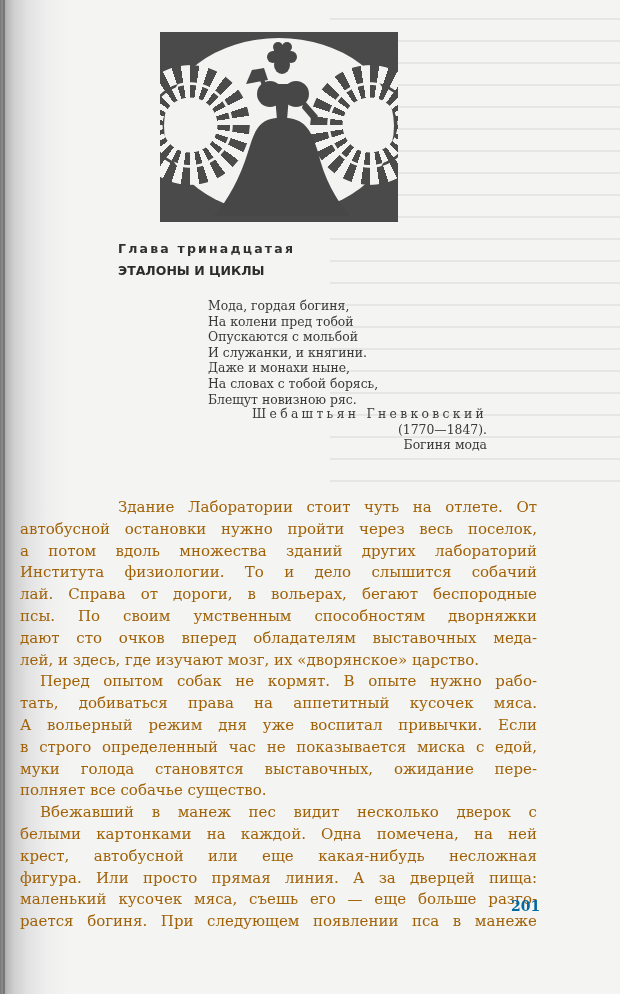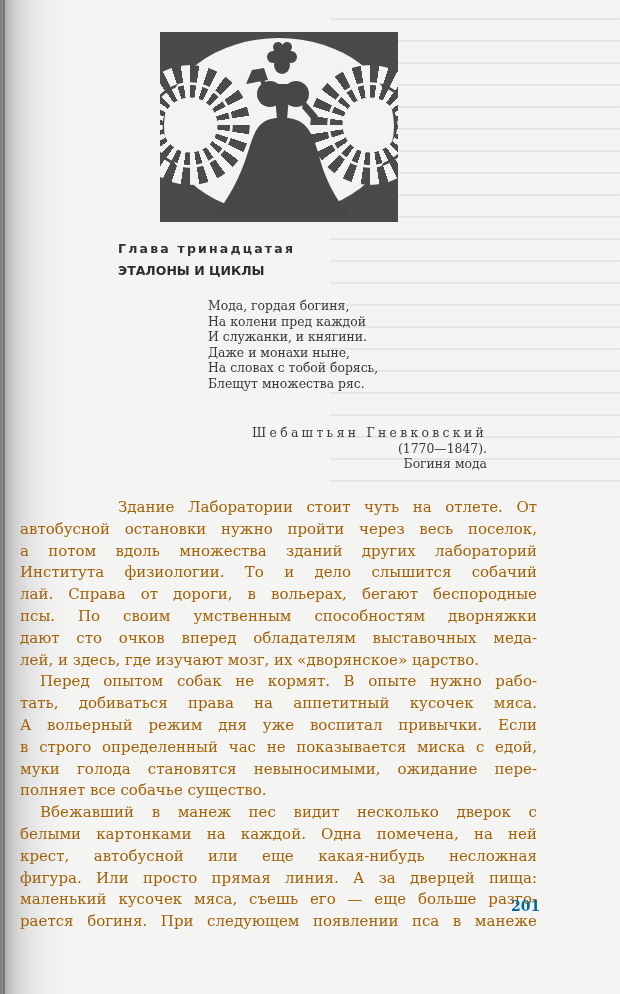--- a/index.html
+++ b/index.html
@@ -43,21 +43,21 @@
     font-family:"DejaVu Sans","Liberation Sans",sans-serif;
     font-weight:bold; font-size:12.5px; letter-spacing:2.2px; color:#303030;
   }
   .chapter-title {
     position:absolute; left:118px; top:263px;
     font-family:"DejaVu Sans","Liberation Sans",sans-serif;
     font-weight:bold; font-size:12.5px; color:#2c2c2c;
   }
   .epigraph { position:absolute; left:208px; top:298px; font-size:12.4px; line-height:15.6px; color:#383838; }
   .epigraph div { white-space:nowrap; }
-  .attrib { position:absolute; right:133px; top:425px; text-align:right; font-size:12.4px; line-height:15.6px; color:#3a3a3a; }
+  .attrib { position:absolute; right:133px; top:406px; text-align:right; font-size:12.4px; line-height:15.6px; color:#3a3a3a; }
   .attrib .author { letter-spacing:3.3px; }
 
   .body-text {
     position:absolute; left:20px; top:497px; width:517px;
     font-size:15px; line-height:21.8px; color:#a16207;
   }
   .body-text p { margin:0; text-align:justify; text-align-last:left; }
   .body-text .line { display:block; white-space:nowrap; text-align:justify; text-align-last:justify; }
   .body-text .line.last { text-align-last:left; }
   .body-text .indent { padding-left:98px; }
@@ -105,25 +105,26 @@
         <path d="M116 86 C98 88 94 100 88 120 C80 146 68 168 54 184 L190 184 C176 168 164 146 158 120 C152 100 146 88 128 86 Z"></path>
       </g>
     </svg>
   </div>
 
   <div class="chapter-label">Глава тринадцатая</div>
   <div class="chapter-title">ЭТАЛОНЫ И ЦИКЛЫ</div>
 
   <div class="epigraph">
     <div>Мода, гордая богиня,</div>
-    <div>На колени пред каждой</div>
+    <div>На колени пред тобой</div>
+    <div>Опускаются с мольбой</div>
     <div>И служанки, и княгини.</div>
     <div>Даже и монахи ныне,</div>
     <div>На словах с тобой борясь,</div>
-    <div>Блещут множества ряс.</div>
+    <div>Блещут новизною ряс.</div>
   </div>
 
   <div class="attrib">
     <div class="author">Шебаштьян Гневковский</div>
     <div>(1770—1847).</div>
     <div>Богиня мода</div>
   </div>
 
   <div class="body-text">
     <p>
@@ -134,21 +135,21 @@
       <span class="line">лай. Справа от дороги, в вольерах, бегают беспородные</span>
       <span class="line">псы. По своим умственным способностям дворняжки</span>
       <span class="line">дают сто очков вперед обладателям выставочных меда-</span>
       <span class="line last">лей, и здесь, где изучают мозг, их «дворянское» царство.</span>
     </p>
     <p>
       <span class="line indent2">Перед опытом собак не кормят. В опыте нужно рабо-</span>
       <span class="line">тать, добиваться права на аппетитный кусочек мяса.</span>
       <span class="line">А вольерный режим дня уже воспитал привычки. Если</span>
       <span class="line">в строго определенный час не показывается миска с едой,</span>
-      <span class="line">муки голода становятся невыносимыми, ожидание пере-</span>
+      <span class="line">муки голода становятся выставочных, ожидание пере-</span>
       <span class="line last">полняет все собачье существо.</span>
     </p>
     <p>
       <span class="line indent2">Вбежавший в манеж пес видит несколько дверок с</span>
       <span class="line">белыми картонками на каждой. Одна помечена, на ней</span>
       <span class="line">крест, автобусной или еще какая-нибудь несложная</span>
       <span class="line">фигура. Или просто прямая линия. А за дверцей пища:</span>
       <span class="line">маленький кусочек мяса, съешь его — еще больше разго-</span>
       <span class="line">рается богиня. При следующем появлении пса в манеже</span>
     </p>

